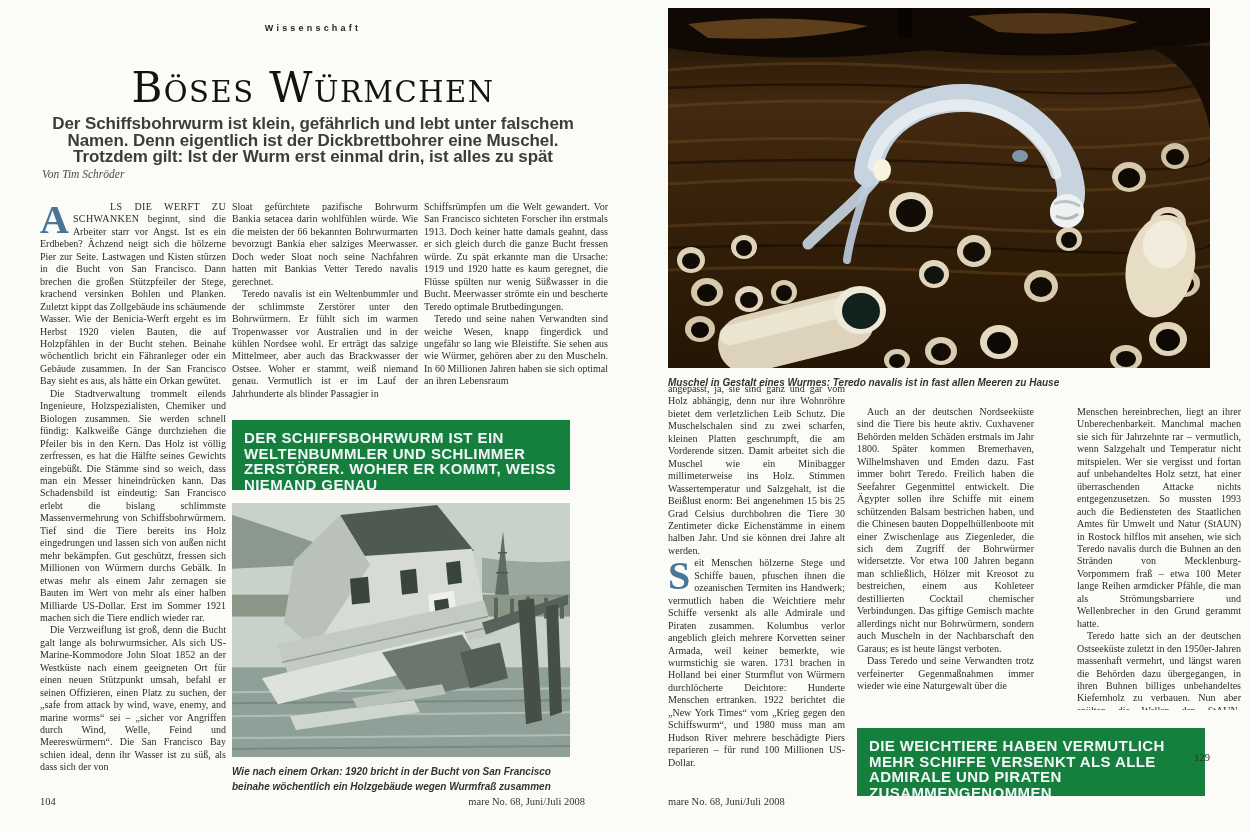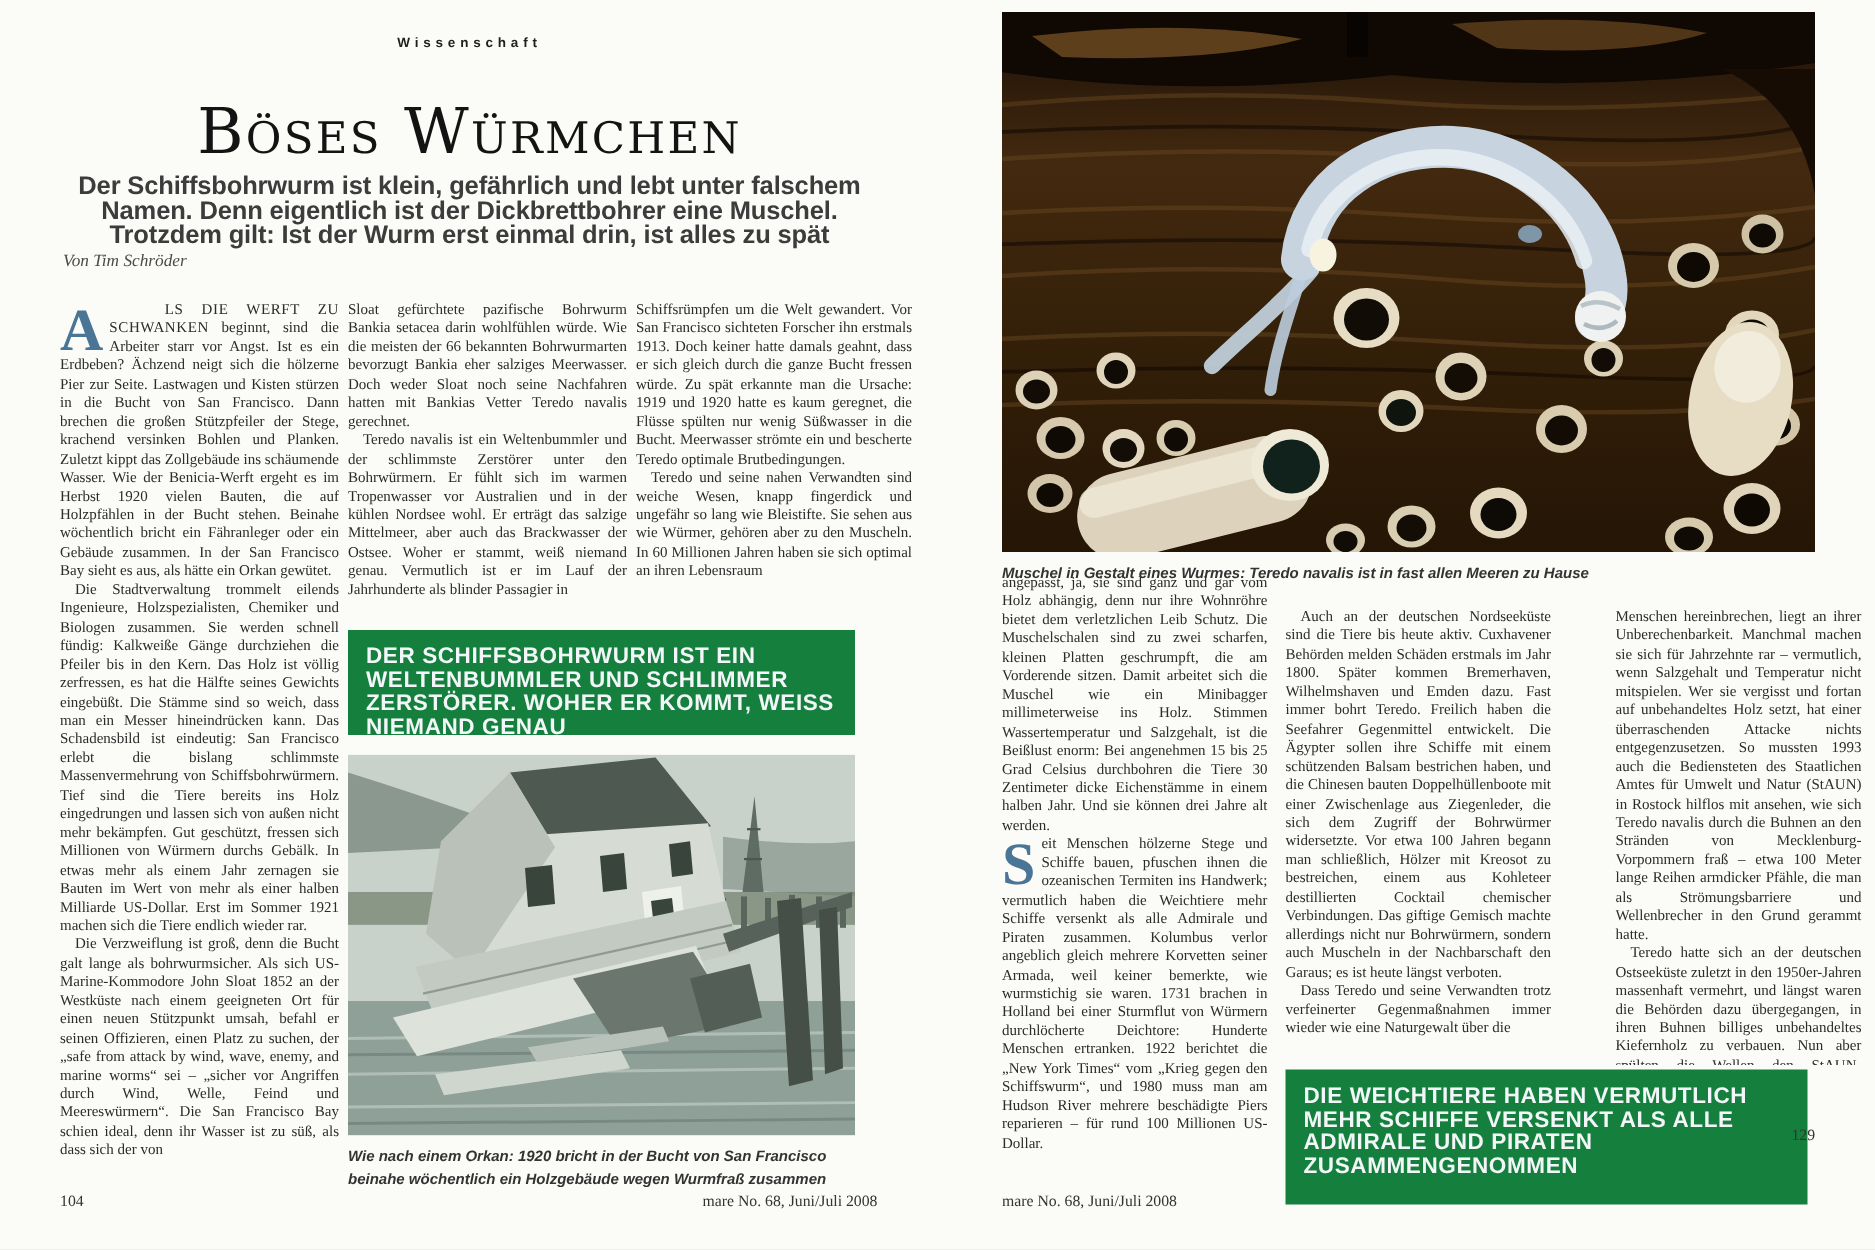--- a/index.html
+++ b/index.html
@@ -300,19 +300,19 @@
   <div class="abs col" style="left:857px; top:406px; width:177px; height:304px;">
     <p>Auch an der deutschen Nordseeküste sind die Tiere bis heute aktiv. Cuxhavener Behörden melden Schäden erstmals im Jahr 1800. Später kommen Bremerhaven, Wilhelmshaven und Emden dazu. Fast immer bohrt Teredo. Freilich haben die Seefahrer Gegenmittel entwickelt. Die Ägypter sollen ihre Schiffe mit einem schützenden Balsam bestrichen haben, und die Chinesen bauten Doppelhüllenboote mit einer Zwischenlage aus Ziegenleder, die sich dem Zugriff der Bohrwürmer widersetzte. Vor etwa 100 Jahren begann man schließlich, Hölzer mit Kreosot zu bestreichen, einem aus Kohleteer destillierten Cocktail chemischer Verbindungen. Das giftige Gemisch machte allerdings nicht nur Bohrwürmern, sondern auch Muscheln in der Nachbarschaft den Garaus; es ist heute längst verboten.</p>
     <p>Dass Teredo und seine Verwandten trotz verfeinerter Gegenmaßnahmen immer wieder wie eine Naturgewalt über die</p>
   </div>
 
   <div class="abs col" style="left:1046px; top:406px; width:164px; height:304px;margin-left:31px;">
     <p class="flush">Menschen hereinbrechen, liegt an ihrer Unberechenbarkeit. Manchmal machen sie sich für Jahrzehnte rar – vermutlich, wenn Salzgehalt und Temperatur nicht mitspielen. Wer sie vergisst und fortan auf unbehandeltes Holz setzt, hat einer überraschenden Attacke nichts entgegenzusetzen. So mussten 1993 auch die Bediensteten des Staatlichen Amtes für Umwelt und Natur (StAUN) in Rostock hilflos mit ansehen, wie sich Teredo navalis durch die Buhnen an den Stränden von Mecklenburg-Vorpommern fraß – etwa 100 Meter lange Reihen armdicker Pfähle, die man als Strömungsbarriere und Wellenbrecher in den Grund gerammt hatte.</p>
     <p>Teredo hatte sich an der deutschen Ostseeküste zuletzt in den 1950er-Jahren massenhaft vermehrt, und längst waren die Behörden dazu übergegangen, in ihren Buhnen billiges unbehandeltes Kiefernholz zu verbauen. Nun aber spülten die Wellen den StAUN-Mitarbeitern beim</p>
   </div>
 
-  <div class="abs pullquote" style="left:857px; top:713px; width:348px; height:90px;">DIE WEICHTIERE HABEN VERMUTLICH MEHR SCHIFFE VERSENKT ALS ALLE ADMIRALE UND PIRATEN ZUSAMMENGENOMMEN</div>
+  <div class="abs pullquote" style="left:857px; top:728px; width:348px; height:68px;">DIE WEICHTIERE HABEN VERMUTLICH MEHR SCHIFFE VERSENKT ALS ALLE ADMIRALE UND PIRATEN ZUSAMMENGENOMMEN</div>
 
   <div class="abs issue" style="left:668px; top:796px;">mare No. 68, Juni/Juli 2008</div>
 
   <div class="abs folio" style="left:1110px; top:752px; width:100px; text-align:right;">129</div>
 
 </div>
 
 </body></html>

